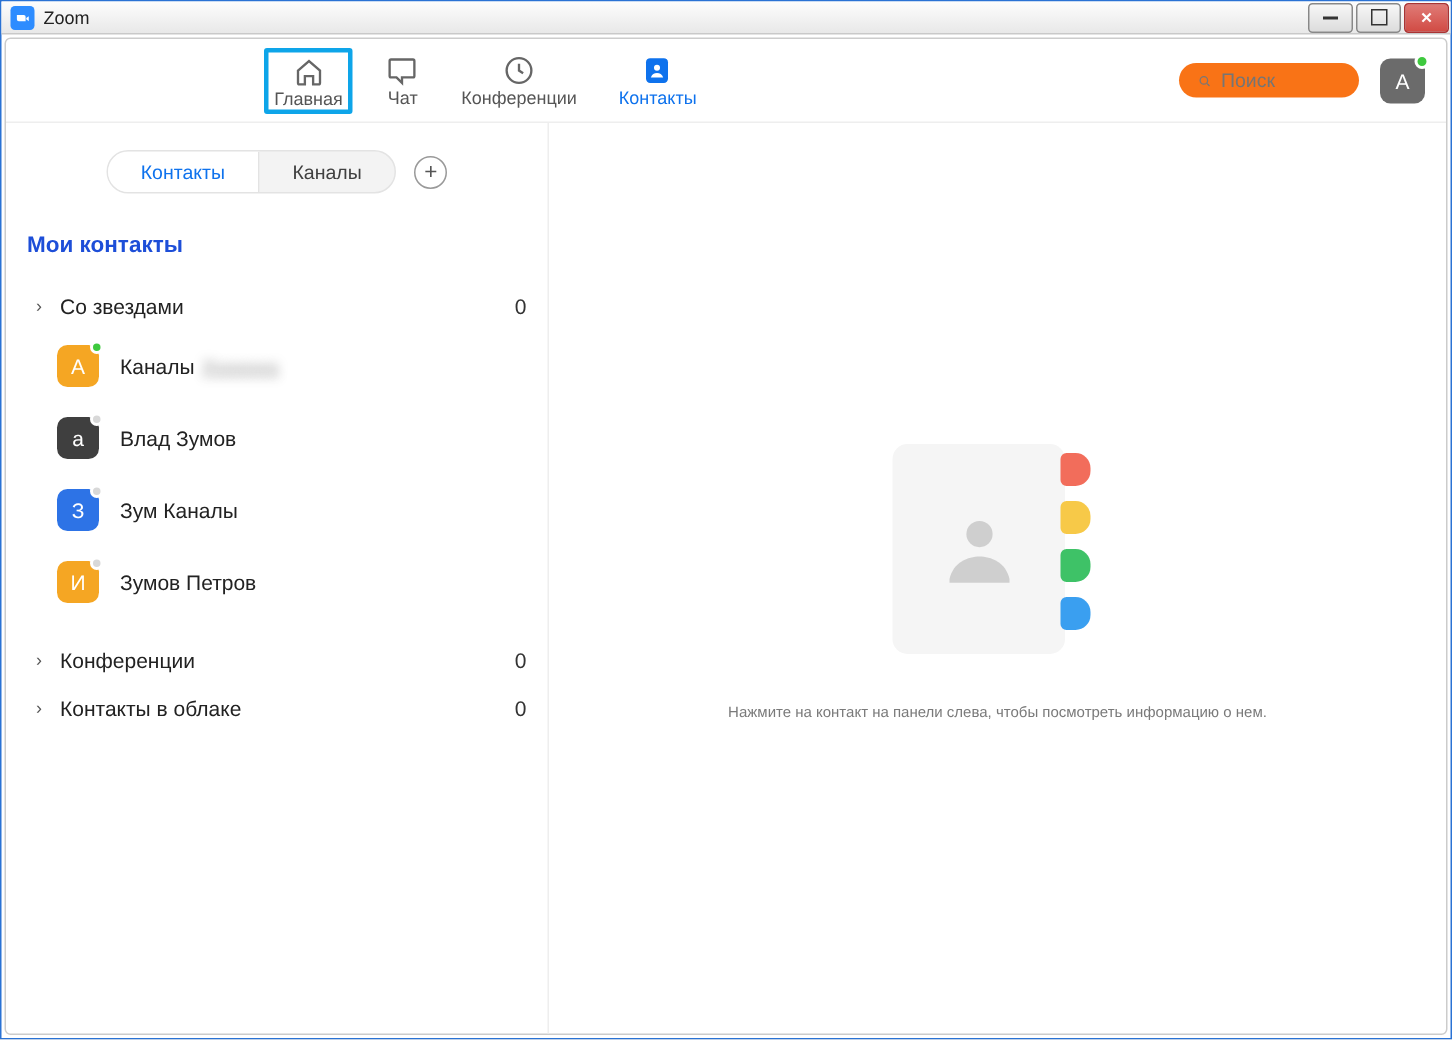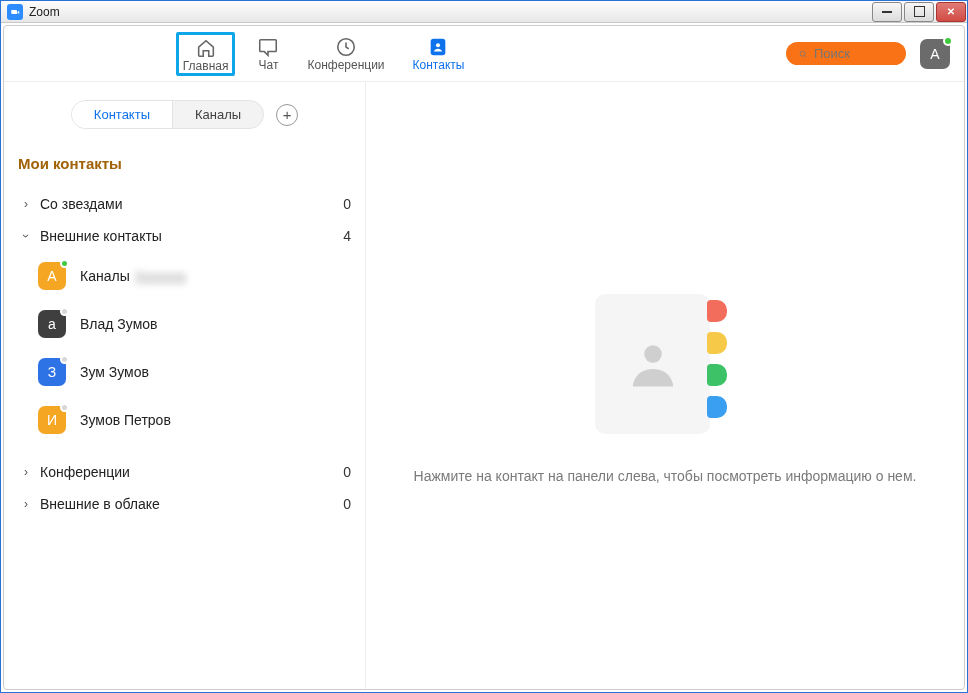--- a/index.html
+++ b/index.html
@@ -37,38 +37,38 @@
 
 
 .body { flex:1; display:flex; }
 .sidebar { width: 362px; border-right:1px solid #eee; padding: 14px 10px; }
 .seg-row { display:flex; align-items:center; justify-content:center; gap:12px; margin-bottom: 26px; margin-top:4px; }
 .seg { display:flex; background:#f3f3f3; border-radius: 30px; border:1px solid #e3e3e3; overflow:hidden; }
 .seg button { border:none; background:transparent; padding: 6px 22px; font-size:13px; color:#404040; cursor:pointer; }
 .seg button.sel { background:#fff; color:#0e72ed; border-right:1px solid #e3e3e3; }
 .add-btn { width:22px; height:22px; border:1.5px solid #999; border-radius:50%; display:flex; align-items:center; justify-content:center; color:#555; font-size:15px; cursor:pointer; }
 
-.section-title { font-size: 15px; font-weight:700; color:#a16207; margin: 6px 4px 16px; }
+.section-title { font-size: 15px; font-weight:700; color:#1d4ed8; margin: 6px 4px 16px; }
 .group-row { display:flex; align-items:center; padding: 8px 4px; font-size: 14px; color:#222; cursor:pointer; }
 .group-row .chev { width:16px; text-align:center; color:#555; margin-right:6px; font-size:12px; }
 .group-row .cnt { margin-left:auto; color:#333; font-size:14px; }
 .contact-list { padding-left: 20px; }
 .contact { display:flex; align-items:center; padding: 10px 4px; font-size:14px; color:#222; cursor:pointer; }
 .c-av { width:28px; height:28px; border-radius:7px; color:#fff; display:flex; align-items:center; justify-content:center; font-size:14px; margin-right:14px; position:relative; }
 .c-av .pdot { position:absolute; top:-3px; right:-3px; width:9px; height:9px; border:2px solid #fff; border-radius:50%; }
 .blur-name { color: transparent; text-shadow: 0 0 7px rgba(0,0,0,0.4); text-decoration: underline; }
 
 
 .main { flex:1; display:flex; flex-direction:column; align-items:center; justify-content:center; color:#7a7a7a; }
 .placeholder-img { width:140px; height:150px; position:relative; margin-bottom: 30px; }
 .card { position:absolute; left:0; top:6px; width:115px; height:140px; background:#f5f5f5; border-radius:10px; display:flex; align-items:center; justify-content:center; }
 .person-icon { width:60px; height:60px; }
 .tab-r { position:absolute; right:8px; width:20px; height:22px; border-radius: 4px 10px 10px 4px; }
 .tab-r.t1{ top:12px; background:#f26d5b;} .tab-r.t2{ top:44px; background:#f7c948;} .tab-r.t3{ top:76px; background:#3ec267;} .tab-r.t4{ top:108px; background:#3a9ff0;}
-.hint { font-size:14px; color:#7a7a7a; text-align:center; }
+.hint { font-size:10px; color:#7a7a7a; text-align:center; }
 
 svg { display:block; }
 </style>
 </head>
 <body>
 
 <div class="window">
   <div class="titlebar">
     <div class="app-icon">
       <svg viewBox="0 0 24 24">
@@ -146,25 +146,20 @@
         </div>
 
         <div class="section-title">Мои контакты</div>
 
         <div class="group-row">
           <span class="chev">›</span>
           <span>Со звездами</span>
           <span class="cnt">0</span>
         </div>
 
-        <div class="group-row">
-          <span class="chev" style="transform:rotate(90deg);display:inline-block;">›</span>
-          <span>Внешние контакты</span>
-          <span class="cnt">4</span>
-        </div>
 
         <div class="contact-list">
           <div class="contact">
             <div class="c-av" style="background:#f5a623">
               <span>А</span>
               <span class="pdot" style="background:#3ec93e"></span>
             </div>
             <span>Каналы</span>
             <span class="blur-name" style="margin-left:5px">Xxxxxxx</span>
           </div>
@@ -173,40 +168,40 @@
               <span>а</span>
               <span class="pdot" style="background:#d8d8d8"></span>
             </div>
             <span>Влад Зумов</span>
           </div>
           <div class="contact">
             <div class="c-av" style="background:#2d73e6">
               <span>З</span>
               <span class="pdot" style="background:#d8d8d8"></span>
             </div>
-            <span>Зум Зумов</span>
+            <span>Зум Каналы</span>
           </div>
           <div class="contact">
             <div class="c-av" style="background:#f5a623">
               <span>И</span>
               <span class="pdot" style="background:#d8d8d8"></span>
             </div>
             <span>Зумов Петров</span>
           </div>
         </div>
 
         <div class="group-row" style="margin-top:12px">
           <span class="chev">›</span>
           <span>Конференции</span>
           <span class="cnt">0</span>
         </div>
 
         <div class="group-row">
           <span class="chev">›</span>
-          <span>Внешние в облаке</span>
+          <span>Контакты в облаке</span>
           <span class="cnt">0</span>
         </div>
       </div>
 
       <div class="main">
         <div class="placeholder-img">
           <div class="card">
             <svg class="person-icon" viewBox="0 0 24 24" fill="#cfcfcf">
               <circle cx="12" cy="8" r="3.5"></circle>
                 <path d="M4 20c1-4.5 5-6 8-6s7 1.5 8 6v1H4v-1z"></path>

